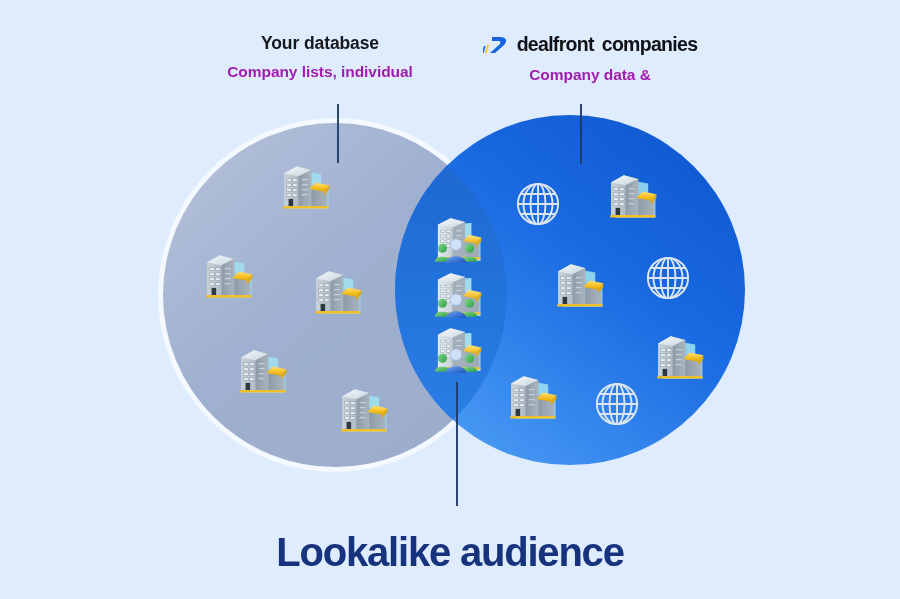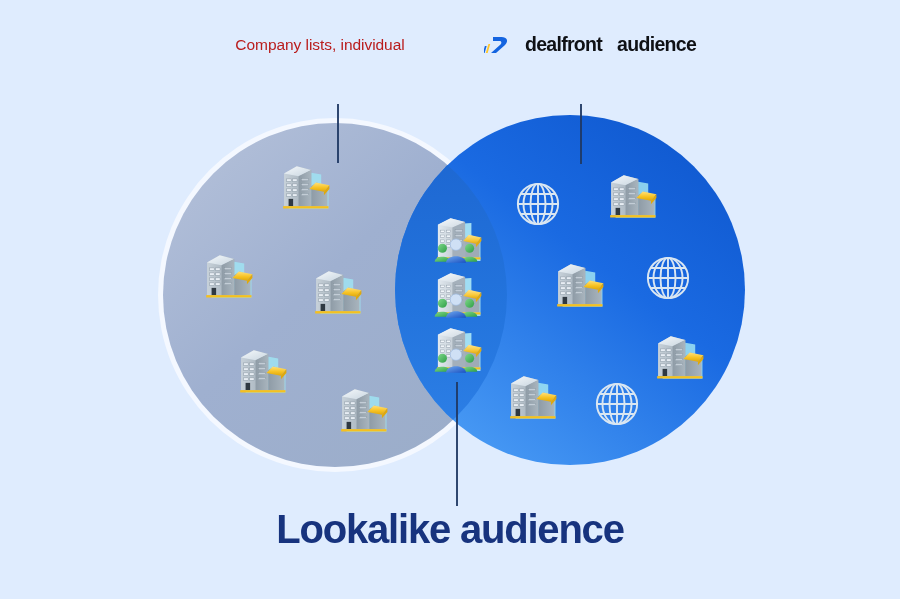--- a/index.html
+++ b/index.html
@@ -29,33 +29,33 @@
   }
   .label-title {
     font-size: 17.5px;
     font-weight: bold;
     color: #16181d;
     letter-spacing: -0.1px;
     white-space: nowrap;
   }
   .label-sub {
     font-size: 15.5px;
-    font-weight: 400;
-    color: #b91c1c;
+    font-weight: 700;
+    color: #a21caf;
     letter-spacing: -0.05px;
-    margin-top: 3px;
+    margin-top: 9px;
   }
   #left-label { left: 120px; top: 33px; width: 400px; }
   #right-label { left: 405px; top: 33px; width: 370px; }
 
   .brand-row {
     display: flex;
     align-items: center;
     justify-content: center;
-    gap: 15px;
+    gap: 8px;
   }
   .brand-logo {
     display: block;
     width: 26px;
     height: 20px;
     flex: 0 0 auto;
     margin-top: 1px;
   }
   .brand-word {
     font-size: 19.5px;
@@ -96,21 +96,21 @@
     position: absolute;
     width: 2px;
     background: #203864;
     opacity: 0.92;
   }
 
   
   #footer-title {
     position: absolute;
     left: 0;
-    top: 507px;
+    top: 530px;
     width: 900px;
     text-align: center;
     font-size: 40px;
     font-weight: bold;
     color: #17337e;
     letter-spacing: -1.2px;
   }
 </style>
 </head>
 <body>
@@ -144,37 +144,39 @@
     <circle cx="335" cy="295" r="172" fill="url(#gradLeft)"></circle>
 
     <circle cx="570" cy="290" r="175" fill="url(#gradRight)"></circle>
 
     <g clip-path="url(#clipLeft)">
       <circle cx="570" cy="290" r="175" fill="url(#gradLens)"></circle>
     </g>
   </svg>
 
   <div class="label-block" id="left-label">
+    <div class="label-title">Your database</div>
     <div class="label-sub">
       <div>Company lists, individual</div>
     </div>
   </div>
 
   <div class="label-block" id="right-label">
     <div class="brand-row">
       <svg class="brand-logo" viewBox="0 0 52 40">
         <path d="M18 4 L35 4 C46 4 50 12 42 20 L24 36 L14 36 L33 19 C36 16 35 12 31 12 L18 12 Z" fill="#1464e0"></path>
         <rect x="2" y="26" width="3.6" height="10" transform="skewX(-16)" fill="#ffc629"></rect>
         <rect x="8" y="22" width="3.6" height="14" transform="skewX(-16)" fill="#1464e0"></rect>
         <rect x="14" y="18" width="3.6" height="18" transform="skewX(-16)" fill="#ffc629"></rect>
       </svg>
       <span class="brand-word">dealfront</span>
-      <span class="brand-word">audience</span>
+      <span class="brand-word">companies</span>
     </div>
     <div class="label-sub">
+      <div>Company data &amp;</div>
     </div>
   </div>
 
   <div class="connector" id="conn-left" style="left: 337px; top: 104px; height: 59px; background: rgb(32, 56, 100);"></div>
   <div class="connector" id="conn-right" style="left: 580px; top: 104px; height: 60px; background: rgb(32, 56, 100);"></div>
   <div class="connector" id="conn-bottom" style="left: 456px; top: 382px; height: 124px; background: rgb(32, 56, 100);"></div>
 
   <div id="left-icons">
       <div class="icon-node" style="left: 304px; top: 188px;">
   <svg viewBox="0 0 64 64">

